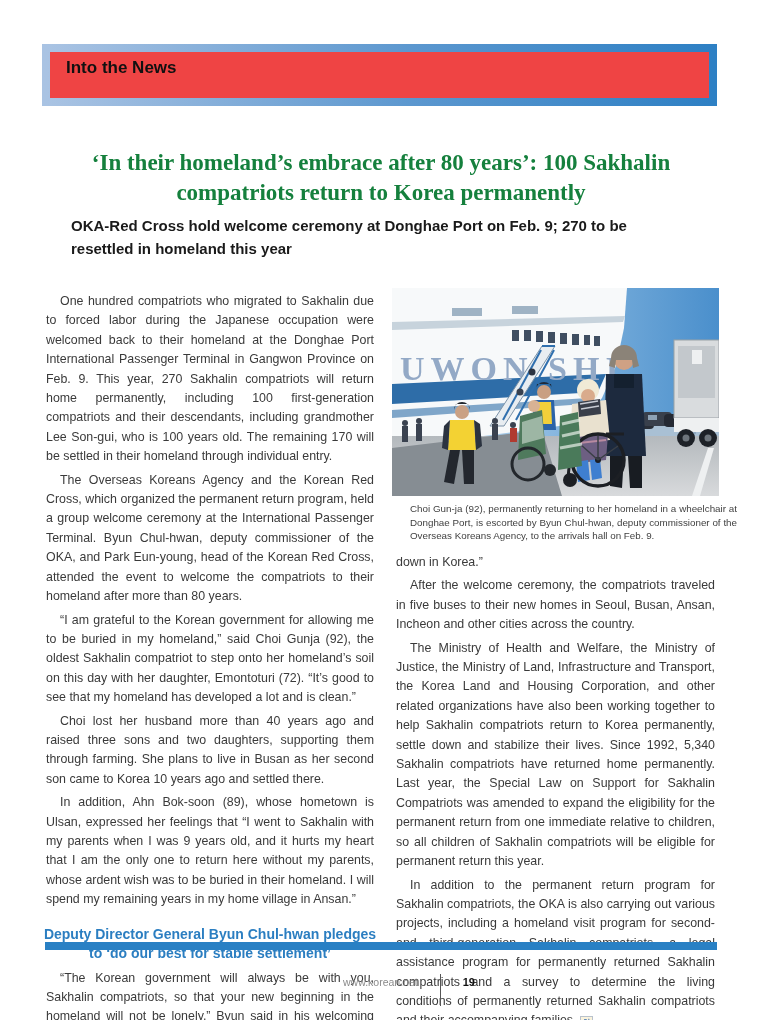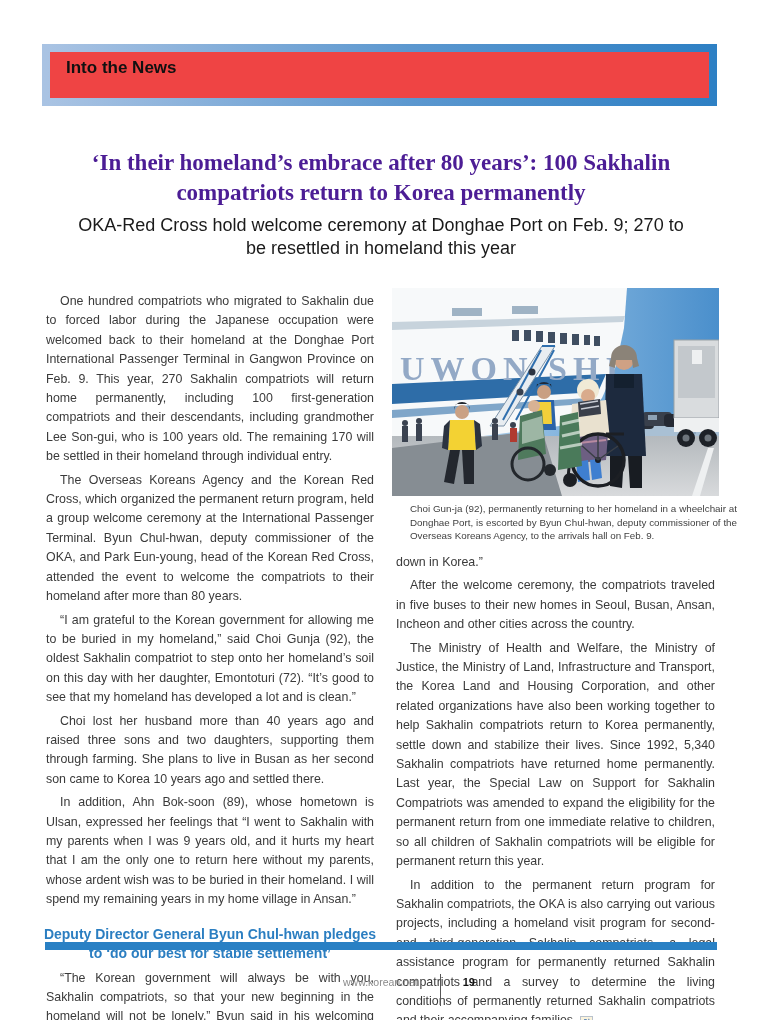--- a/index.html
+++ b/index.html
@@ -14,25 +14,25 @@
     background:#ef4444;
   }
   .section-label{
     position:absolute;left:16px;top:6px;
     font-size:17px;font-weight:bold;color:#111;letter-spacing:0;
   }
   
   .article-title{
     position:absolute;left:51px;top:148px;width:660px;
     font-family:"Liberation Serif", serif;font-weight:bold;
-    font-size:23px;line-height:30px;text-align:center;color:#4c1d95;
+    font-size:23px;line-height:30px;text-align:center;color:#15803d;
   }
   .article-subtitle{
     position:absolute;left:71px;top:214px;width:620px;
-    font-size:18px;line-height:23px;font-weight:normal;text-align:center;color:#1a1a1a;
+    font-size:15px;line-height:23px;font-weight:bold;text-align:left;color:#1a1a1a;
   }
   
   .col{position:absolute;top:288px;font-size:12.4px;line-height:19.4px;color:#3a3a3a;text-align:justify;}
   .col-left{left:42px;width:336px;}
   .col-right{left:392px;width:327px;top:549px;}
   .col p{margin:4px;text-indent:14px;}
   .col p.no-indent{text-indent:0;}
   .col h3{
     margin:15px 0 6px 0;font-size:14px;line-height:19px;color:#2b7ec1;
     text-align:center;text-indent:0;font-weight:bold;

